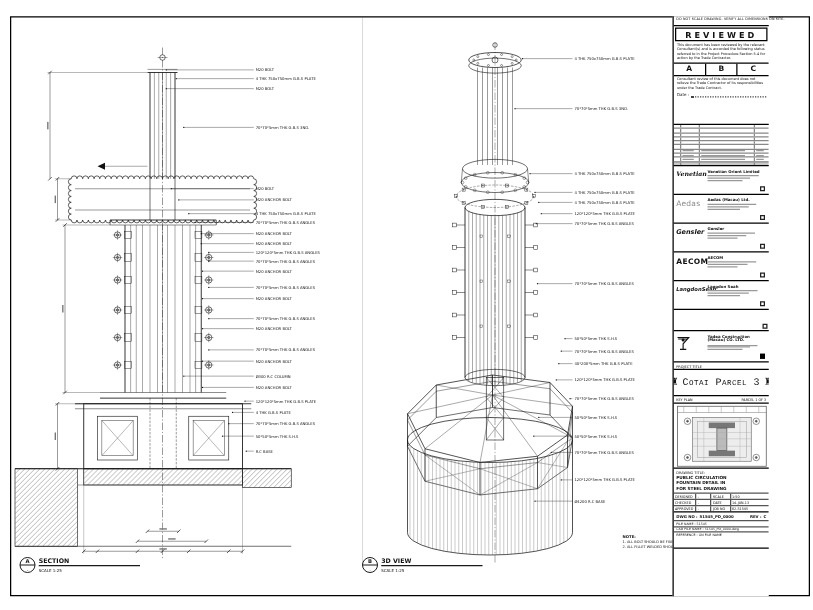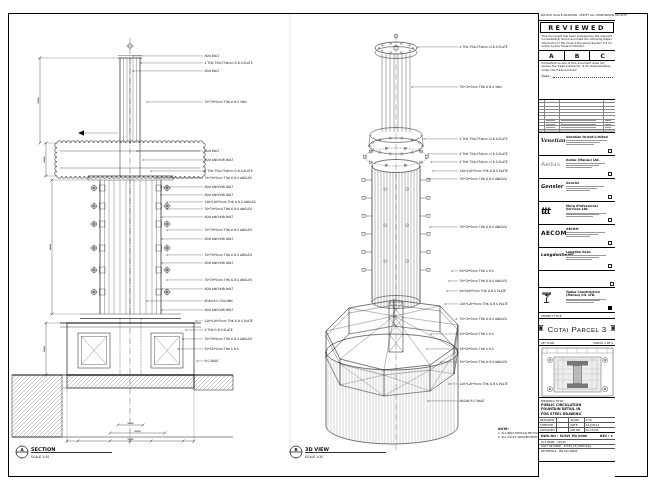--- a/index.html
+++ b/index.html
@@ -37,21 +37,21 @@
 .cbox-filled{background:#000;border-color:#000}
 .logo-venetian{font-family:"DejaVu Serif",serif;font-style:italic;font-weight:bold;font-size:5px}
 .logo-aedas{font-size:6px;color:#8a8a8a;letter-spacing:.2px}
 .logo-gensler{font-weight:bold;font-size:5.2px;font-style:italic}
 .logo-ttt{font-style:italic;font-weight:bold;font-size:8.5px;letter-spacing:-1.2px}
 .logo-aecom{font-weight:bold;font-size:6px;letter-spacing:.3px}
 .logo-langdon{font-style:italic;font-weight:bold;font-size:4.2px}
 .contractor{height:25px;display:flex;padding:1.5px 2px}
 .pt-label{height:6px;font-size:2.8px;padding:.5px 2px;border-bottom:.8px solid #000}
 .pt-title{height:21px;display:flex;align-items:center;justify-content:center;gap:3px}
-.ptitle{font-family:Liberation Sans, sans-serif;font-variant:small-caps;font-size:8px;letter-spacing:.4px;white-space:nowrap}
+.ptitle{font-family:Liberation Mono, monospace;font-variant:small-caps;font-size:8px;letter-spacing:.4px;white-space:nowrap}
 .ornament{font-size:8px;line-height:1;color:#111}
 .kp-strip{height:6px;font-size:2.7px;display:flex;justify-content:space-between;padding:.5px 2px;border-bottom:.8px solid #000}
 .kp-plan{height:52px;display:flex;align-items:center;justify-content:center}
 .tb{height:64px;display:flex;flex-direction:column}
 .tb-label{font-size:2.8px;padding:.5px 2px}
 .tb-title{font-size:3.4px;font-weight:bold;line-height:1.3;padding:0 2px 1px}
 .tb-row{display:flex;font-size:2.7px;border-top:.5px solid #555;height:5px;align-items:center}
 .tb-row span{padding:0 1px;border-right:.5px solid #555;height:100%;display:flex;align-items:center;overflow:hidden;white-space:nowrap}
 .tb-row span:last-child{border-right:none}
 .tb-k{width:24%}.tb-v{width:16%}.tb-k2{width:20%}.tb-v2{width:40%}
@@ -801,30 +801,20 @@
       <div class="clogo logo-gensler">Gensler</div>
       <div class="cinfo">
         <div class="cname">Gensler</div>
         <div class="tl" style="width:80%"></div>
         <div class="tl" style="width:66%"></div>
         <div class="tl" style="width:52%"></div>
         <div class="cbox"></div>
       </div>
     </div>
     <div class="crow">
-      <div class="clogo logo-ttt">ttt</div>
-      <div class="cinfo">
-        <div class="cname">Meca Professional Services Ltd.</div>
-        <div class="tl" style="width:86%"></div>
-        <div class="tl" style="width:70%"></div>
-        <div class="tl" style="width:58%"></div>
-        <div class="cbox"></div>
-      </div>
-    </div>
-    <div class="crow">
       <div class="clogo logo-aecom">AECOM</div>
       <div class="cinfo">
         <div class="cname">AECOM</div>
         <div class="tl" style="width:82%"></div>
         <div class="tl" style="width:68%"></div>
         <div class="tl" style="width:50%"></div>
         <div class="cbox"></div>
       </div>
     </div>
     <div class="crow">

